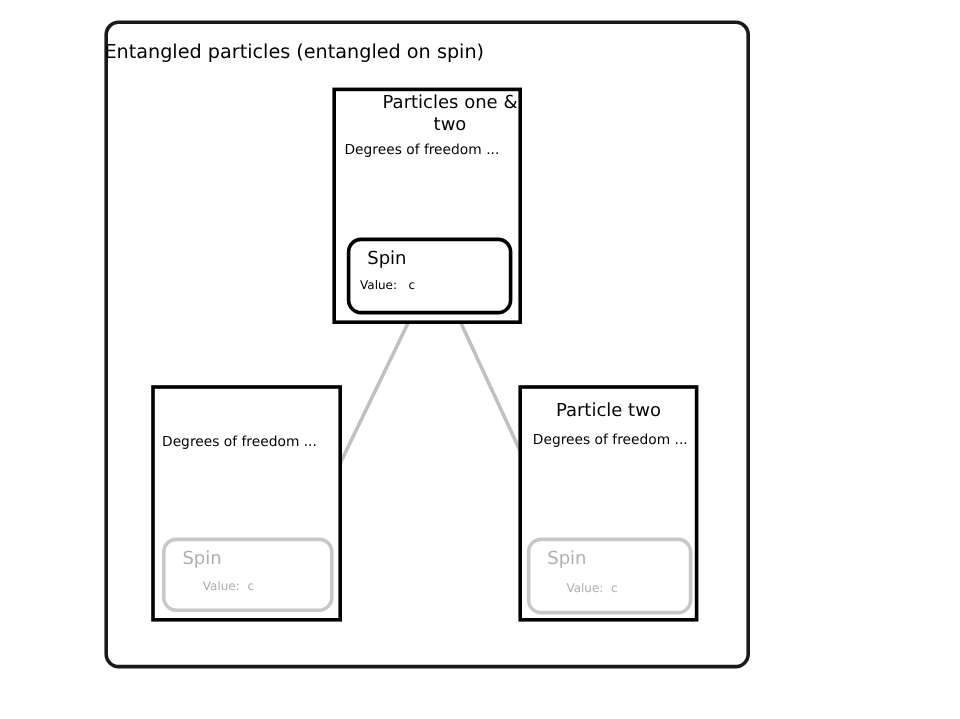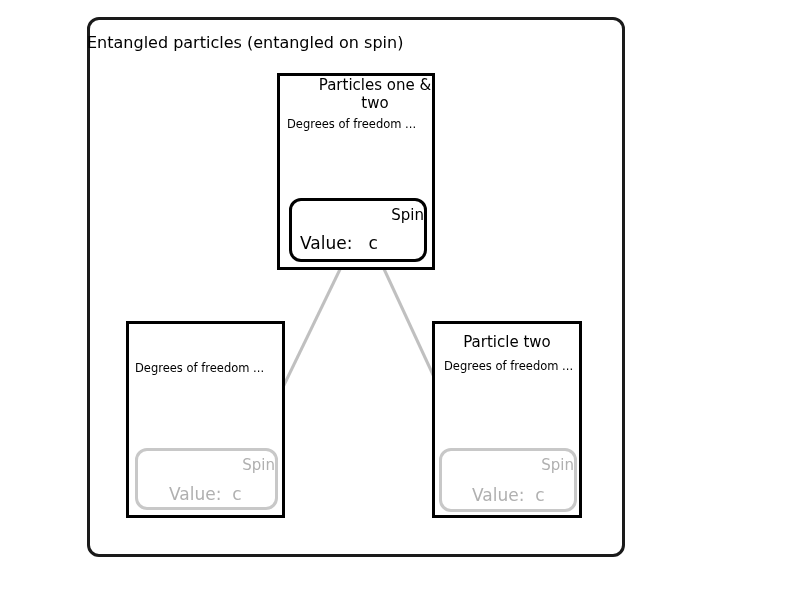--- a/index.html
+++ b/index.html
@@ -8,22 +8,22 @@
     .abs { position: absolute; }
     .outer { left: 87px; top: 17px; width: 538px; height: 540px;
              border: 3px solid #1a1a1a; border-radius: 12px; box-sizing: border-box; }
     .title { left: 87px; top: 33px; width: 538px; font-size: 16px; }
     .box { border: 3px solid #000; box-sizing: border-box; background: #fff; }
     .box-title { position: absolute; left: 0; right: 0; text-align: center; font-size: 15px; }
     .box-sub { position: absolute; font-size: 11.5px; white-space: nowrap; }
     .spin { position: absolute; box-sizing: border-box; border-radius: 12px; }
     .spin.dark { border: 3px solid #000; }
     .spin.light { border: 3px solid #c8c8c8; color: #b0b0b0; }
-    .spin-title { position: absolute; left: 14px; right: 0; text-align: right; font-size: 15px; }
-    .spin-value { position: absolute; font-size: 17px; white-space: pre; }
+    .spin-title { position: absolute; left: 14px; right: 0; text-align: left; font-size: 15px; }
+    .spin-value { position: absolute; font-size: 10px; white-space: pre; }
     svg.links { position: absolute; left: 0; top: 0; }
   </style>
 </head>
 <body>
 
 <div class="abs outer"></div>
 <div class="abs title">Entangled particles (entangled on spin)</div>
 
 <svg class="links" width="800" height="599">
   <line x1="345" y1="259" x2="254" y2="447" stroke="#c0c0c0" stroke-width="3"></line>

